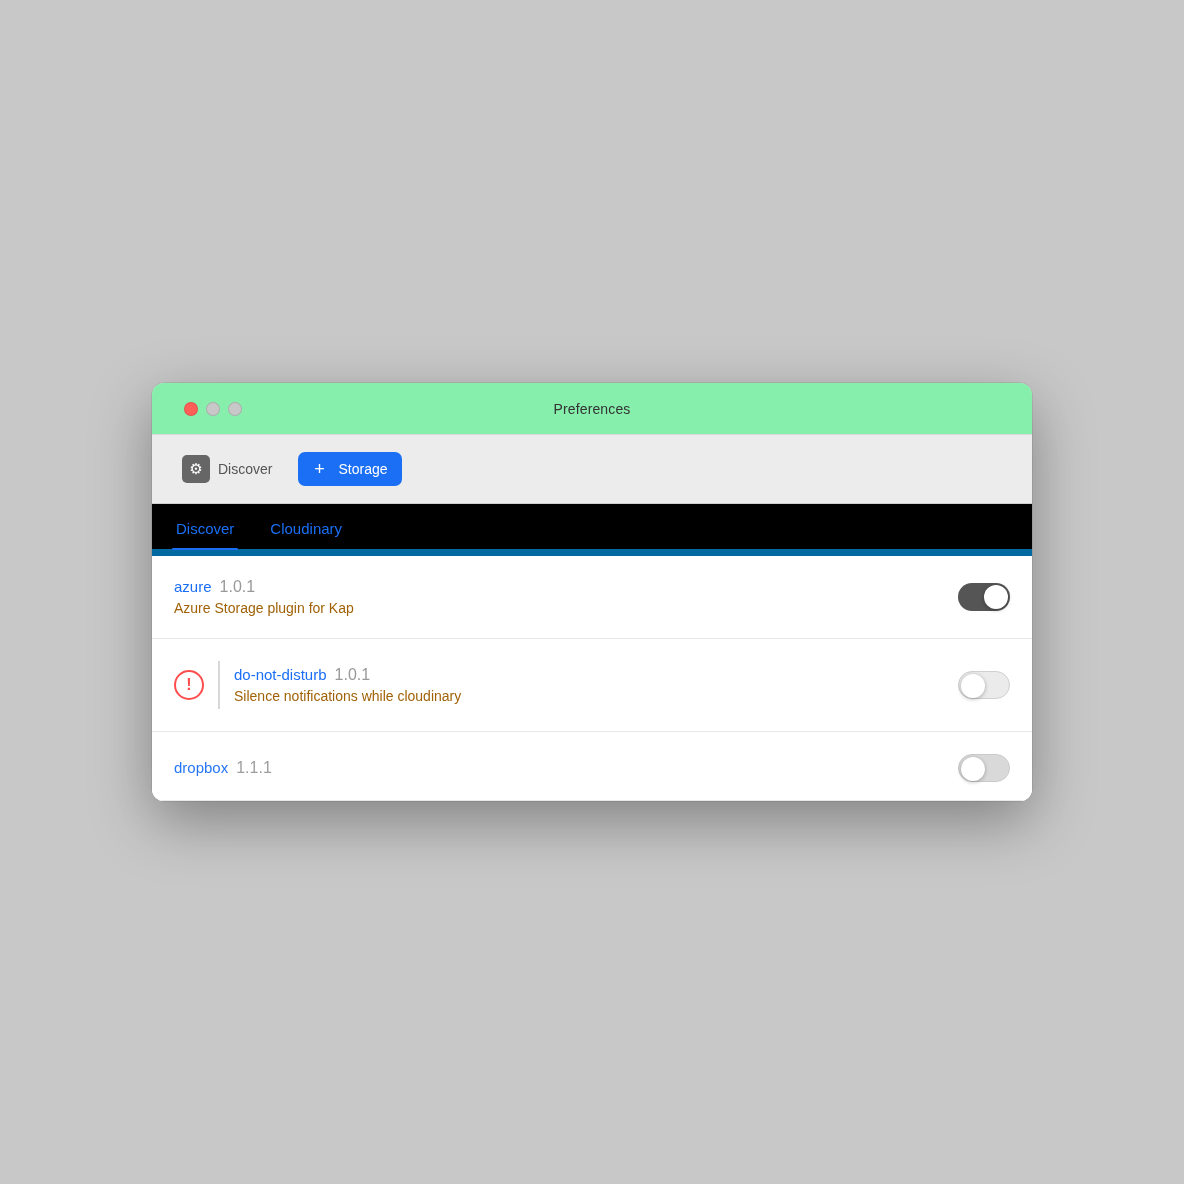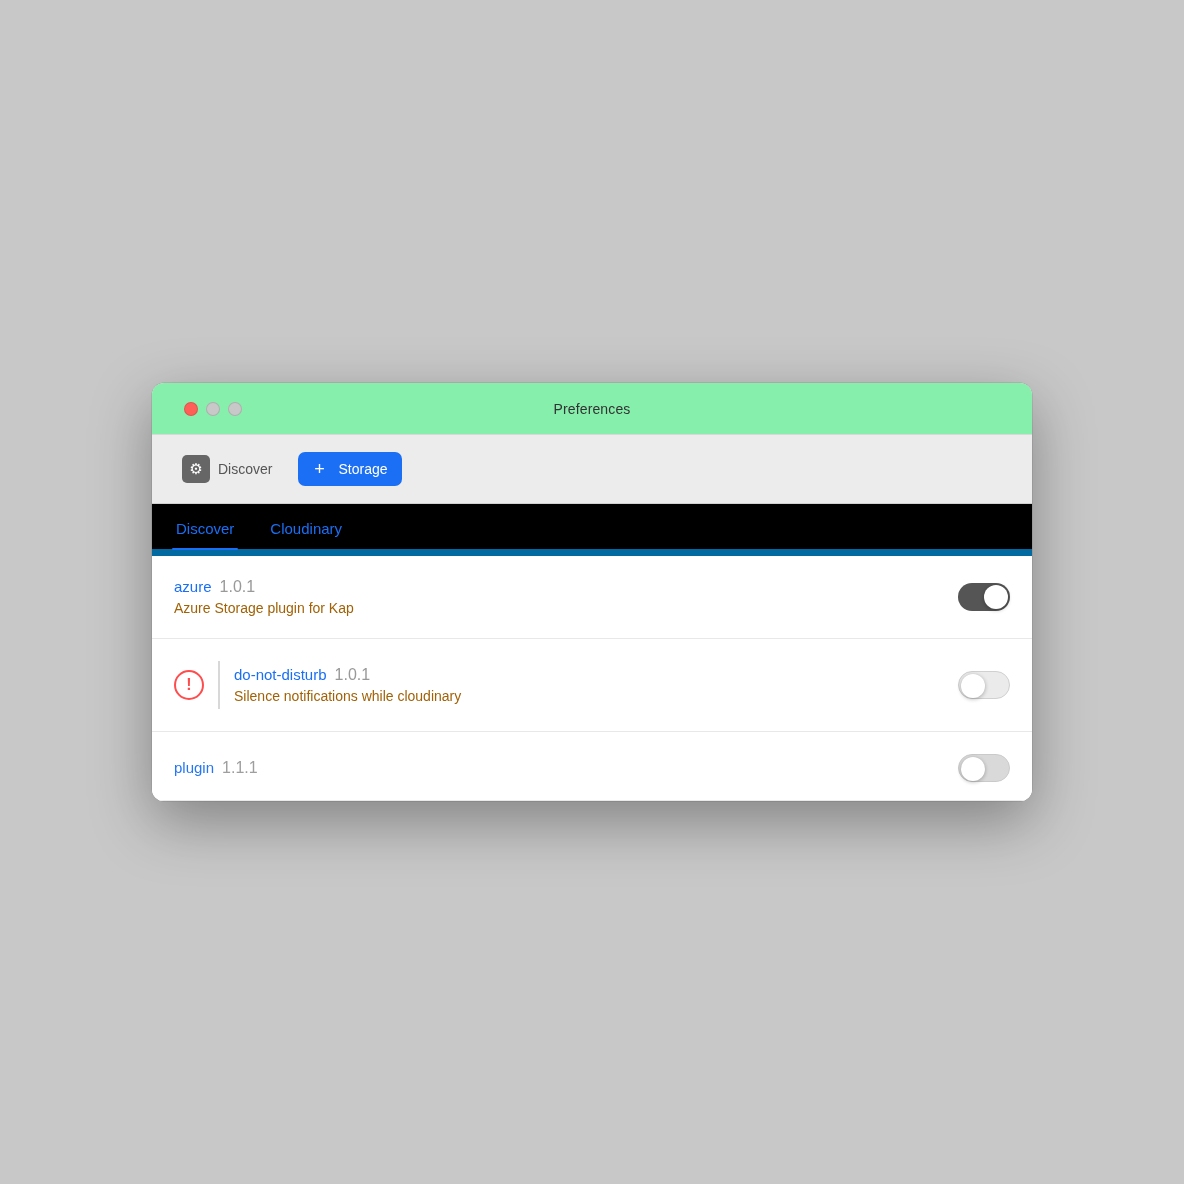--- a/index.html
+++ b/index.html
@@ -365,21 +365,21 @@
           <div class="toggle-track off-light">
             <div class="toggle-thumb"></div>
           </div>
         </div>
       </div>
 
       <div class="plugin-item partial">
         <div class="plugin-item-left">
           <div class="plugin-info">
             <div class="plugin-name-row">
-              <span class="plugin-name">plugin</span>
+              <span class="plugin-name">dropbox</span>
               <span class="plugin-version">1.1.1</span>
             </div>
           </div>
         </div>
         <div class="toggle">
           <div class="toggle-track off">
             <div class="toggle-thumb"></div>
           </div>
         </div>
       </div>

